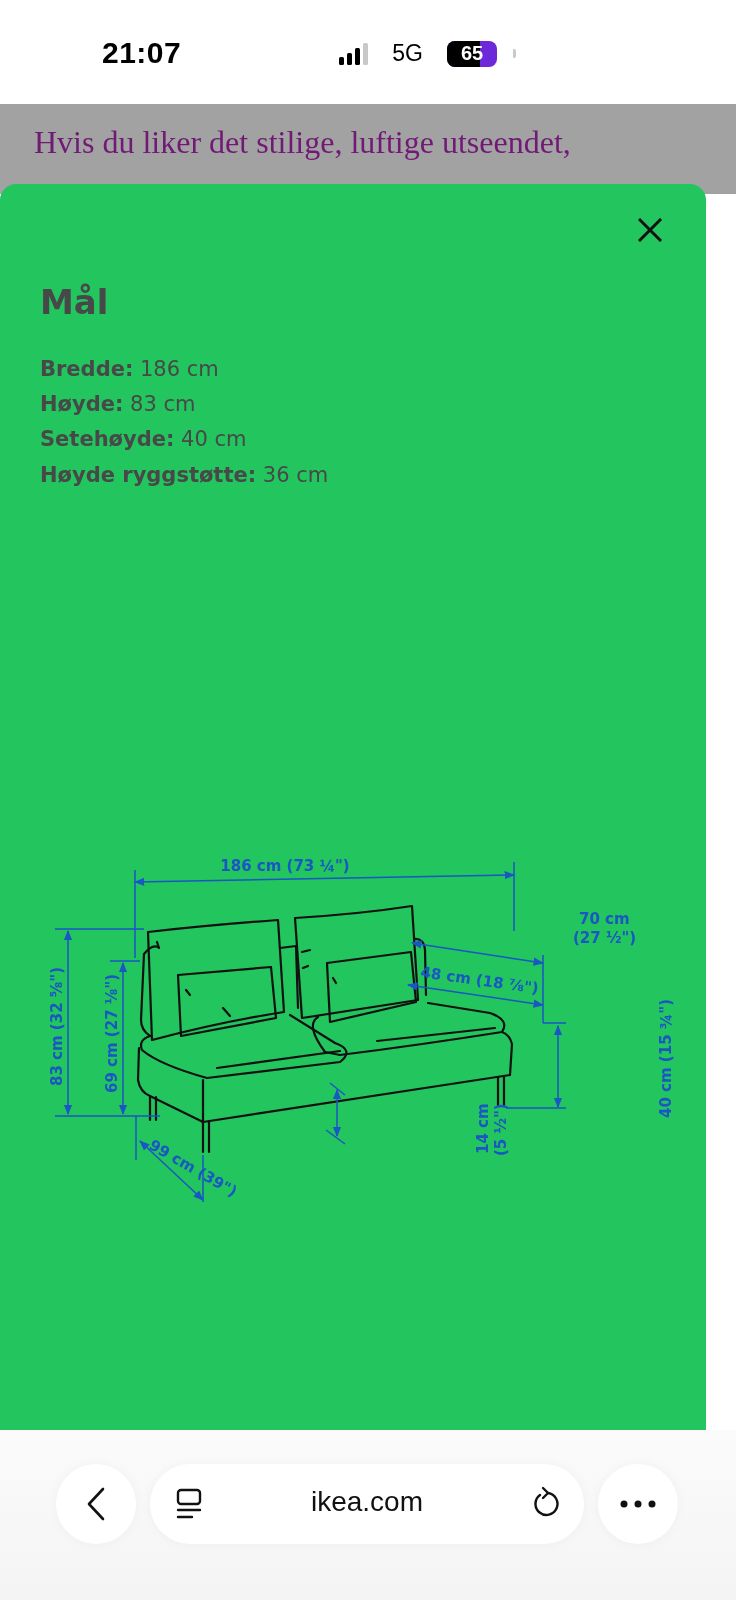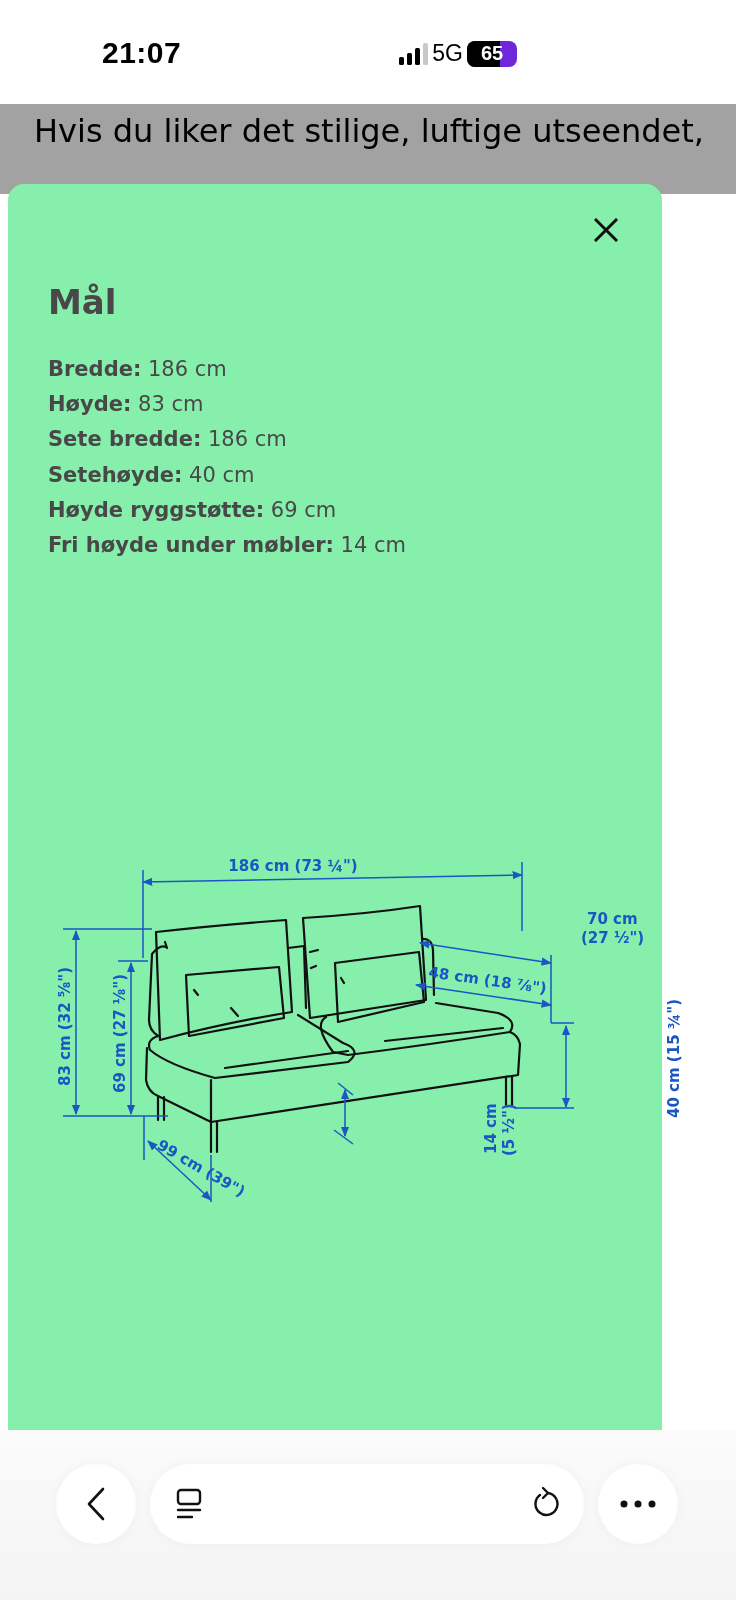--- a/index.html
+++ b/index.html
@@ -1,34 +1,34 @@
 <!DOCTYPE html>
 <html><head>
 <meta charset="utf-8">
 <style>
   * { box-sizing: border-box; margin: 0; padding: 0; }
   html, body { width: 736px; height: 1600px; overflow: hidden; background: #fff; }
   body { position: relative; font-family: "DejaVu Sans", sans-serif; color: #111; }
 
   .status-bar { position: absolute; left: 0; top: 0; width: 584px; height: 104px; background: #fff; }
   .status-time { position: absolute; left: 102px; top: 36px; font-family: "Liberation Sans", sans-serif; font-weight: 700; font-size: 30px; color: #000; letter-spacing: 0.5px; }
-  .status-right { position: absolute; right: 68px; top: 40px; display: flex; align-items: center; gap: 4px; }
+  .status-right { position: absolute; right: 68px; top: 40px; display: flex; align-items: center; gap: 24px; }
   .signal { display: flex; align-items: flex-end; gap: 3px; height: 22px; }
   .signal span { width: 5px; background: #000; border-radius: 1.5px; }
   .signal span.dim { background: #c8c8c8; }
   .net { font-family: "Liberation Sans", sans-serif; font-size: 23px; color: #000; }
   .battery { position: relative; width: 50px; height: 26px; border-radius: 8px; background: #6d28d9; overflow: hidden; }
   .battery .fill { position: absolute; left: 0; top: 0; bottom: 0; width: 65%; background: #000; }
   .battery .txt { position: absolute; inset: 0; display: flex; align-items: center; justify-content: center; color: #fff; font-family: "Liberation Sans", sans-serif; font-weight: 700; font-size: 20px; }
   .battery-tip { width: 3px; height: 9px; background: #c9c9c9; border-radius: 0 2px 2px 0; margin-left: -8px; }
 
   .backdrop { position: absolute; left: 0; top: 104px; width: 736px; height: 90px; background: #a2a2a2; overflow: hidden; }
-  .backdrop-text { position: absolute; left: 34px; top: 8px; font-size: 32px; color: #000000; white-space: nowrap; }
-
-  .sheet { position: absolute; left: 8px; top: 184px; width: 654px; height: 1416px; background: #86efac; border-radius: 16px 16px 0 0; }
+  .backdrop-text { position: absolute; left: 34px; top: 20px; font-size: 32px; color: #701a75; white-space: nowrap; font-family: Liberation Serif, serif; }
+
+  .sheet { position: absolute; left: 0; top: 184px; width: 706px; height: 1416px; background: #22c55e; border-radius: 16px 16px 0 0; }
   .close-btn { position: absolute; right: 36px; top: 26px; width: 40px; height: 40px; display: flex; align-items: center; justify-content: center; cursor: pointer; }
   .title { position: absolute; left: 40px; top: 98px; font-size: 34px; font-weight: 700; color: #484848; }
   .dims { position: absolute; left: 40px; top: 168px; list-style: none; }
   .dims li { font-size: 21px; line-height: 35.2px; color: #484848; white-space: nowrap; }
   .dims li b { font-weight: 700; color: #484848; margin-top: 36px; }
 
   .diagram { position: absolute; left: 40px; top: 656px; width: 660px; height: 380px; }
 
   .bottom-bar { position: absolute; left: 0; top: 1430px; width: 736px; height: 170px; background: linear-gradient(#fbfbfb, #f4f4f4); }
   .round-btn { position: absolute; width: 80px; height: 80px; border-radius: 40px; background: #fff; display: flex; align-items: center; justify-content: center; box-shadow: 0 0 12px rgba(0,0,0,0.04); cursor: pointer; }
@@ -69,24 +69,22 @@
     <svg width="24" height="24" viewBox="0 0 24 24">
       <path d="M2 2 L22 22 M22 2 L2 22" stroke="#111" stroke-width="3" stroke-linecap="square"></path>
     </svg>
   </div>
 
   <h2 class="title">Mål</h2>
 
   <ul class="dims">
     <li><b>Bredde:</b> <span>186 cm</span></li>
     <li><b>Høyde:</b> <span>83 cm</span></li>
-    <li><b>Sete bredde:</b> <span>186 cm</span></li>
     <li><b>Setehøyde:</b> <span>40 cm</span></li>
-    <li><b>Høyde ryggstøtte:</b> <span>69 cm</span></li>
-    <li><b>Fri høyde under møbler:</b> <span>14 cm</span></li>
+    <li><b>Høyde ryggstøtte:</b> <span>36 cm</span></li>
   </ul>
 
   <svg class="diagram" viewBox="0 0 660 380" width="660" height="380">
     <defs>
       <marker id="arr" viewBox="0 0 10 10" refX="9" refY="5" markerWidth="7" markerHeight="7" orient="auto-start-reverse">
         <path d="M0 1 L10 5 L0 9 z" fill="#1a56c4"></path>
       </marker>
     </defs>
     <g fill="none" stroke="#111" stroke-width="2.2" stroke-linejoin="round" stroke-linecap="round">
 
@@ -180,20 +178,21 @@
     </svg>
   </div>
   <div class="url-pill">
     <span class="url-reader-icon">
       <svg width="26" height="32" viewBox="0 0 26 32">
         <rect x="2" y="2" width="22" height="14" rx="3" fill="none" stroke="#111" stroke-width="2.4"></rect>
         <line x1="2" y1="22" x2="24" y2="22" stroke="#111" stroke-width="2.4" stroke-linecap="round"></line>
         <line x1="2" y1="29" x2="16" y2="29" stroke="#111" stroke-width="2.4" stroke-linecap="round"></line>
       </svg>
     </span>
+    <span class="url-text">ikea.com</span>
     <span class="url-reload-icon">
       <svg width="28" height="34" viewBox="0 0 28 34">
         <path d="M8 9 A11 11 0 1 0 16 7" fill="none" stroke="#111" stroke-width="2.4" stroke-linecap="round"></path>
         <path d="M11 2 L16 7 L11 12" fill="none" stroke="#111" stroke-width="2.4" stroke-linecap="round" stroke-linejoin="round"></path>
       </svg>
     </span>
   </div>
   <div class="round-btn more-btn">
     <svg width="36" height="8" viewBox="0 0 36 8">
       <circle cx="4" cy="4" r="3.5" fill="#111"></circle>

